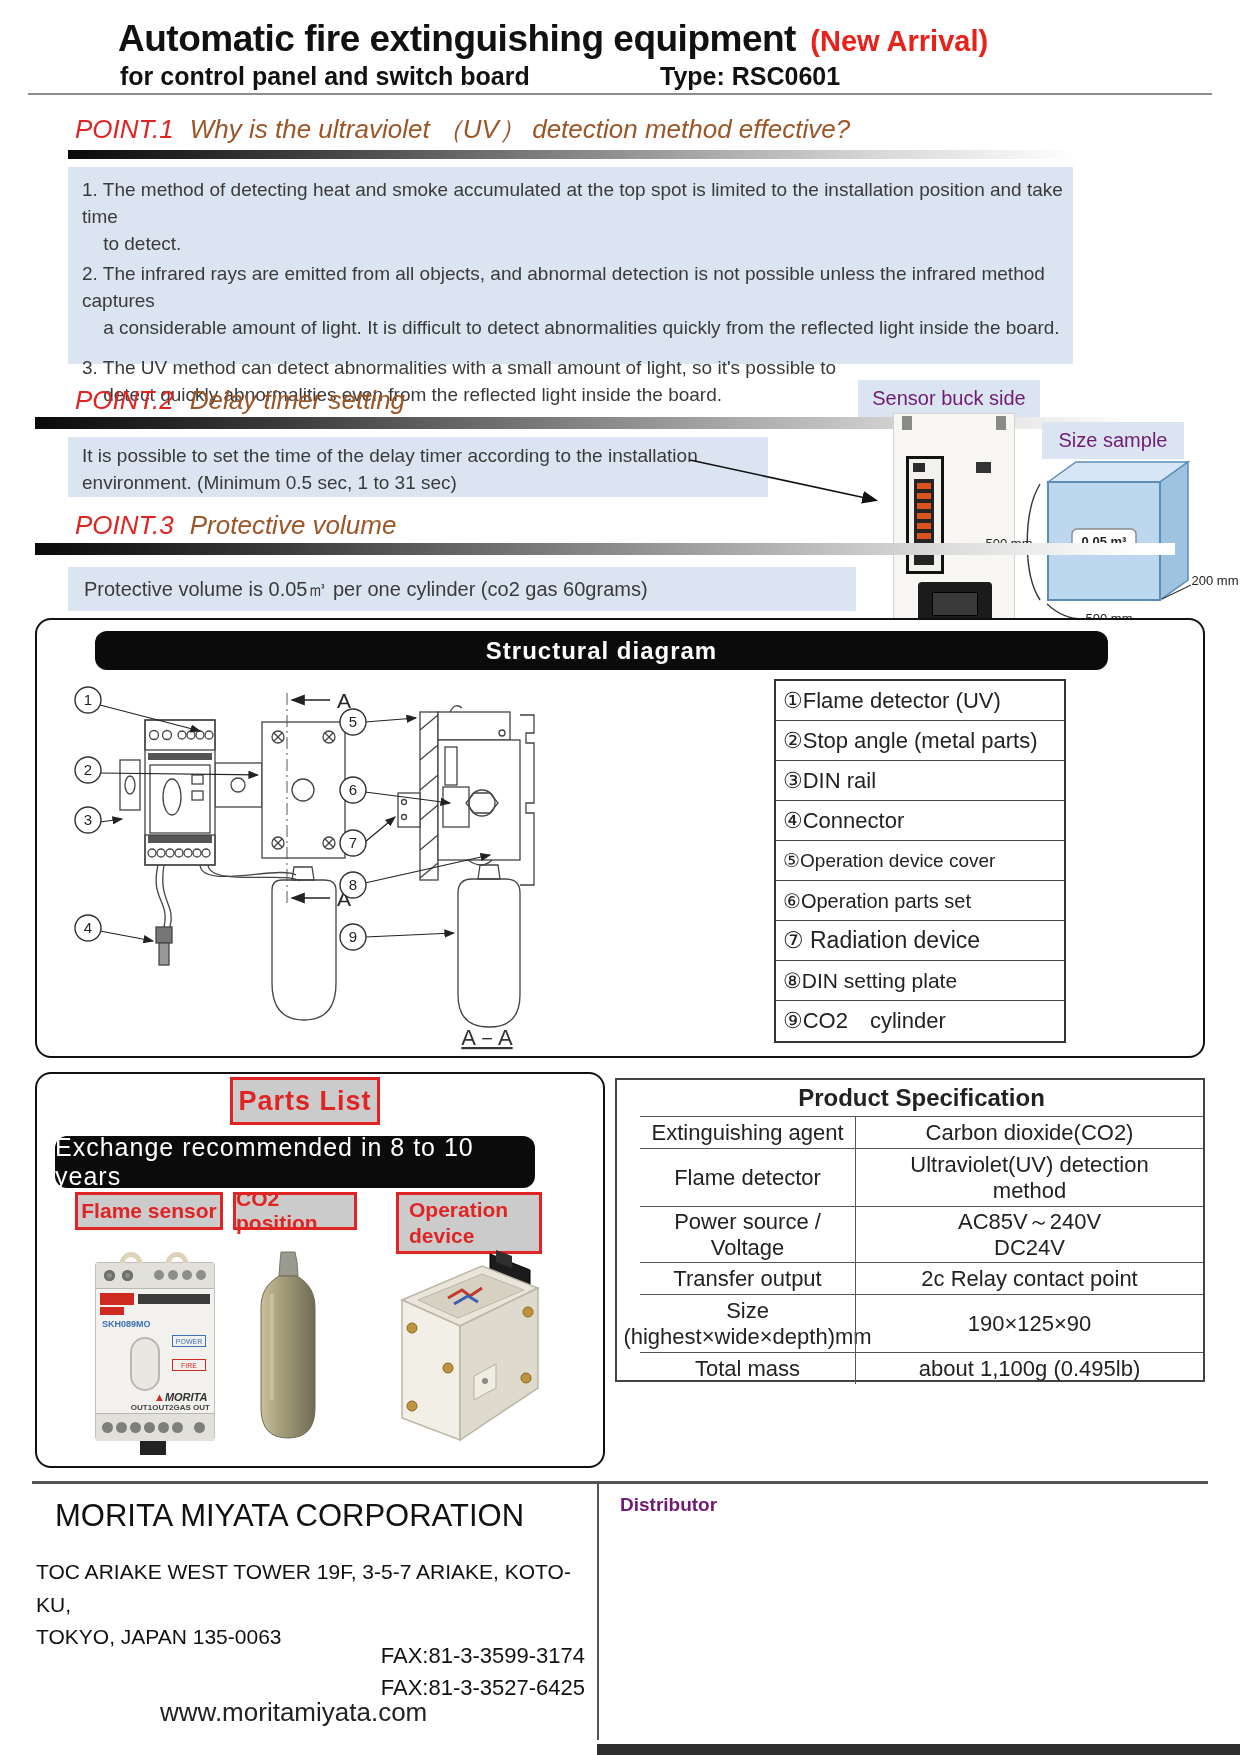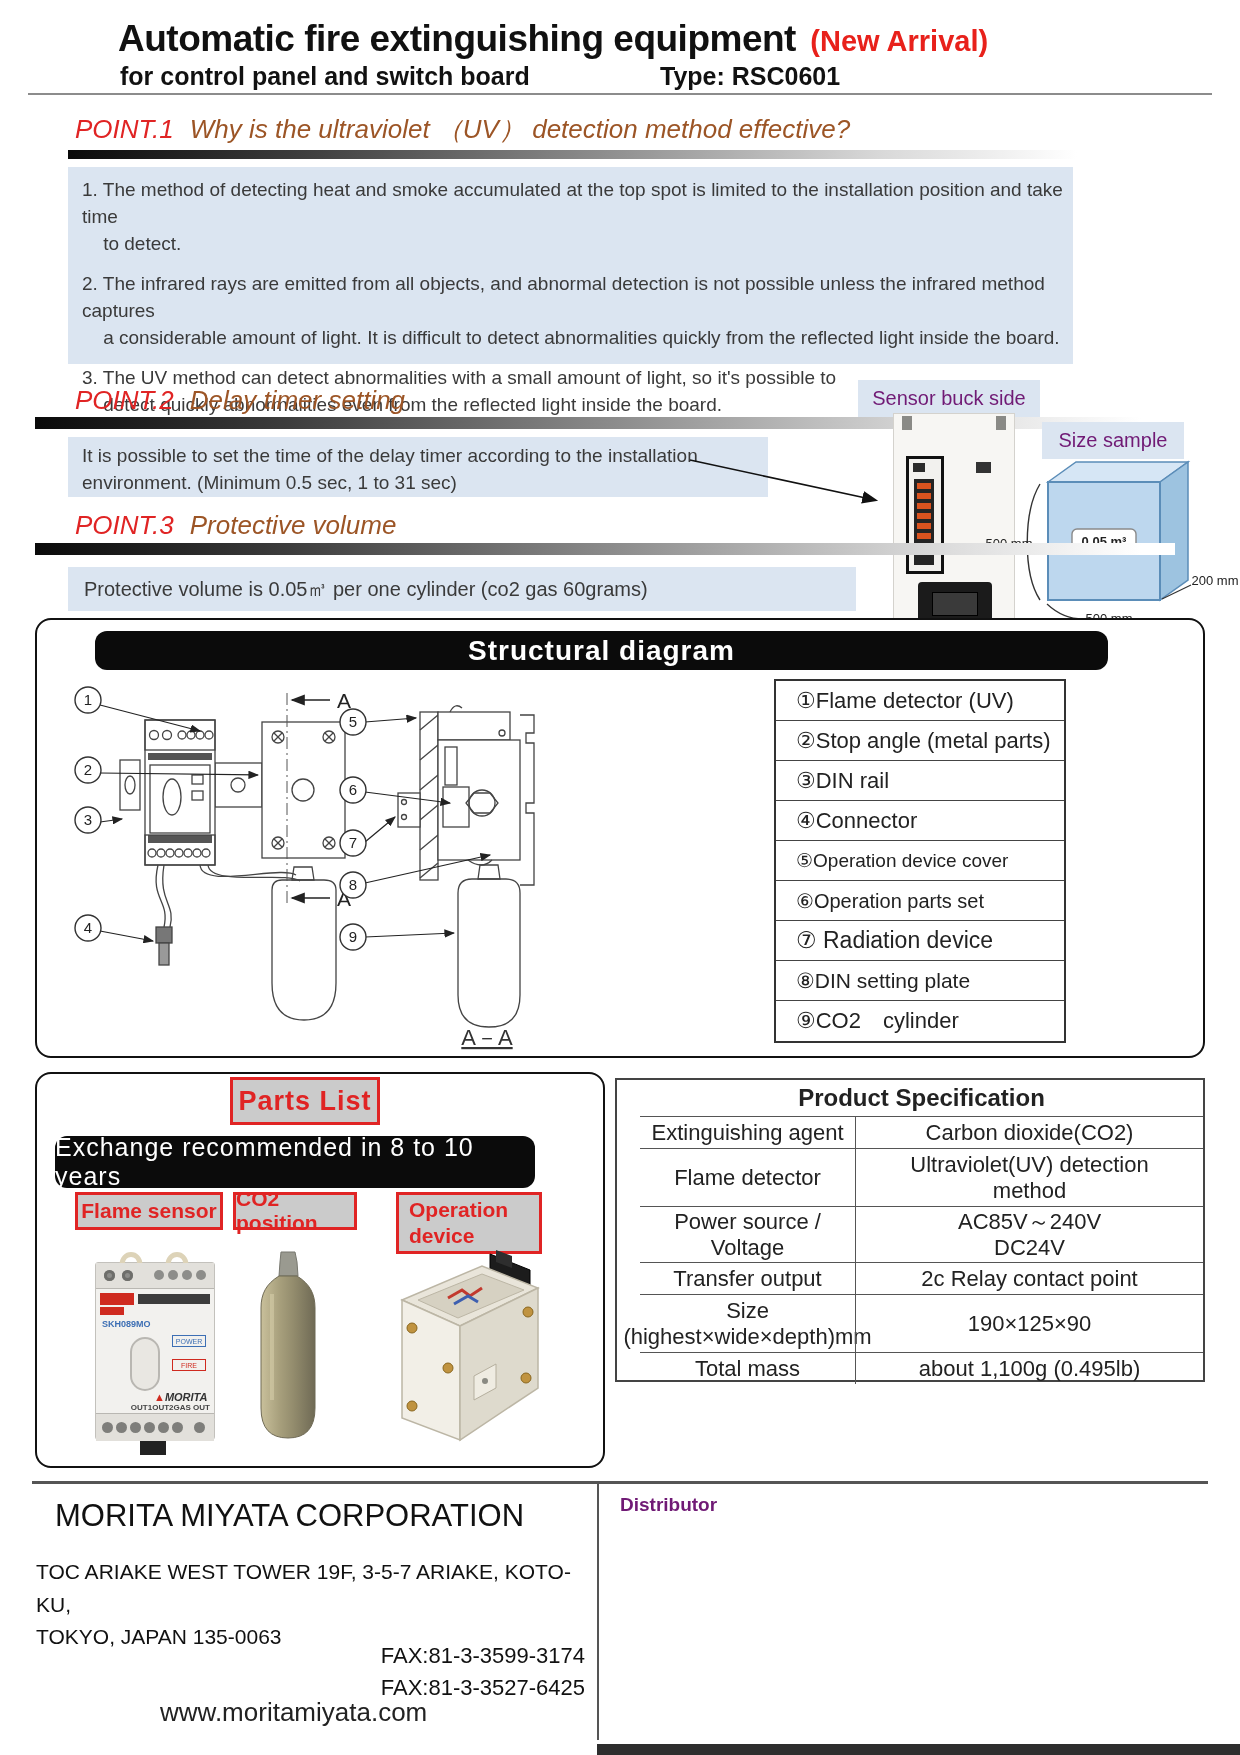--- a/index.html
+++ b/index.html
@@ -20,21 +20,21 @@
   .gbar{background:linear-gradient(to right,#0a0a0a,#3c3c3c 22%,#8f8f8f 52%,#d8d8d8 78%,#fff 97%);}
   .blue-panel{background:#dbe5f1;color:#3a3a3a;}
   .body-text{font-size:19px;line-height:27px;color:#3a3a3a;}
   
   .blue-label{background:#dbe5f1;color:#701a75;font-size:20px;display:flex;align-items:center;justify-content:center;}
   
   .round-frame{border:2px solid #111;border-radius:16px;background:#fff;}
   .black-banner{background:#0b0b0b;color:#fff;border-radius:12px;display:flex;align-items:center;justify-content:center;
                 font-weight:bold;letter-spacing:1px;}
   .ptable{border:2px solid #333;background:#fff;display:grid;grid-template-rows:repeat(9,1fr);}
-  .ptr{border-bottom:1.6px solid #444;display:flex;align-items:center;padding-left:20px;font-size:22px;color:#222;}
+  .ptr{border-bottom:1.6px solid #444;display:flex;align-items:center;padding-left:7px;font-size:22px;color:#222;}
   .ptr:last-child{border-bottom:none;}
   .ptr:nth-child(5){font-size:19px;}
   .ptr:nth-child(6){font-size:20px;}
   .ptr:nth-child(7){font-size:23px;}
   .ptr:nth-child(8){font-size:21px;}
   
   .red-tag{background:#cbcbcb;border:3px solid #e02424;color:#e02424;font-weight:bold;
            display:flex;align-items:center;justify-content:center;}
   
   .spec{border:2.5px solid #444;display:grid;grid-template-columns:38.2% 61.8%;background:#fff;}
@@ -66,21 +66,21 @@
     <span>for control panel and switch board</span>
     <span class="sub-type">Type: RSC0601</span>
   </div>
   <div class="abs head-rule"></div>
 
   <div class="abs point-head" style="left:75px;top:112px;">
     <span class="point-label">POINT.1</span><span>Why is the ultraviolet （UV） detection method effective?</span>
   </div>
   <div class="abs gbar" style="left:68px;top:150px;width:1040px;height:9px;"></div>
   <div class="abs blue-panel" style="left:68px;top:167px;width:1005px;height:197px;padding:9px 0 0 14px;">
-    <div class="body-text prewrap" style="margin-bottom:13px;">1. The method of detecting heat and smoke accumulated at the top spot is limited to the installation position and take time
+    <div class="body-text prewrap" style="margin-bottom:3px;">1. The method of detecting heat and smoke accumulated at the top spot is limited to the installation position and take time
     to detect.</div>
     <div class="body-text prewrap" style="margin-bottom:13px;">2. The infrared rays are emitted from all objects, and abnormal detection is not possible unless the infrared method captures
     a considerable amount of light. It is difficult to detect abnormalities quickly from the reflected light inside the board.</div>
     <div class="body-text prewrap">3. The UV method can detect abnormalities with a small amount of light, so it's possible to
     detect quickly abnormalities even from the reflected light inside the board.</div>
   </div>
 
   <div class="abs point-head" style="left:75px;top:385px;">
     <span class="point-label">POINT.2</span><span>Delay timer setting</span>
   </div>
@@ -141,21 +141,21 @@
 
   <div class="abs point-head" style="left:75px;top:510px;">
     <span class="point-label">POINT.3</span><span>Protective volume</span>
   </div>
   <div class="abs gbar" style="left:35px;top:543px;width:1140px;height:12px;"></div>
   <div class="abs blue-panel" style="left:68px;top:567px;width:788px;height:44px;display:flex;align-items:center;padding-left:16px;">
     <div class="body-text" style="font-size:20px;">Protective volume  is  0.05㎥ per one cylinder (co2 gas 60grams)</div>
   </div>
 
   <div class="abs round-frame" style="left:35px;top:618px;width:1170px;height:440px;"></div>
-  <div class="abs black-banner" style="left:95px;top:631px;width:1013px;height:39px;font-size:28px;">Structural diagram</div>
+  <div class="abs black-banner" style="left:95px;top:631px;width:1013px;height:39px;font-size:24px;">Structural diagram</div>
 
   <svg class="abs" style="left:50px;top:675px;" width="540" height="380" viewBox="0 0 540 380">
     <defs>
         <marker id="ah1" markerWidth="9" markerHeight="7" refX="8" refY="3.5" orient="auto">
           <polygon points="0,0 9,3.5 0,7" fill="#222"></polygon>
         </marker>
       </defs>
     <g stroke="#444" fill="none" stroke-width="1.3">
 
       <rect x="70" y="85" width="20" height="50"></rect>

